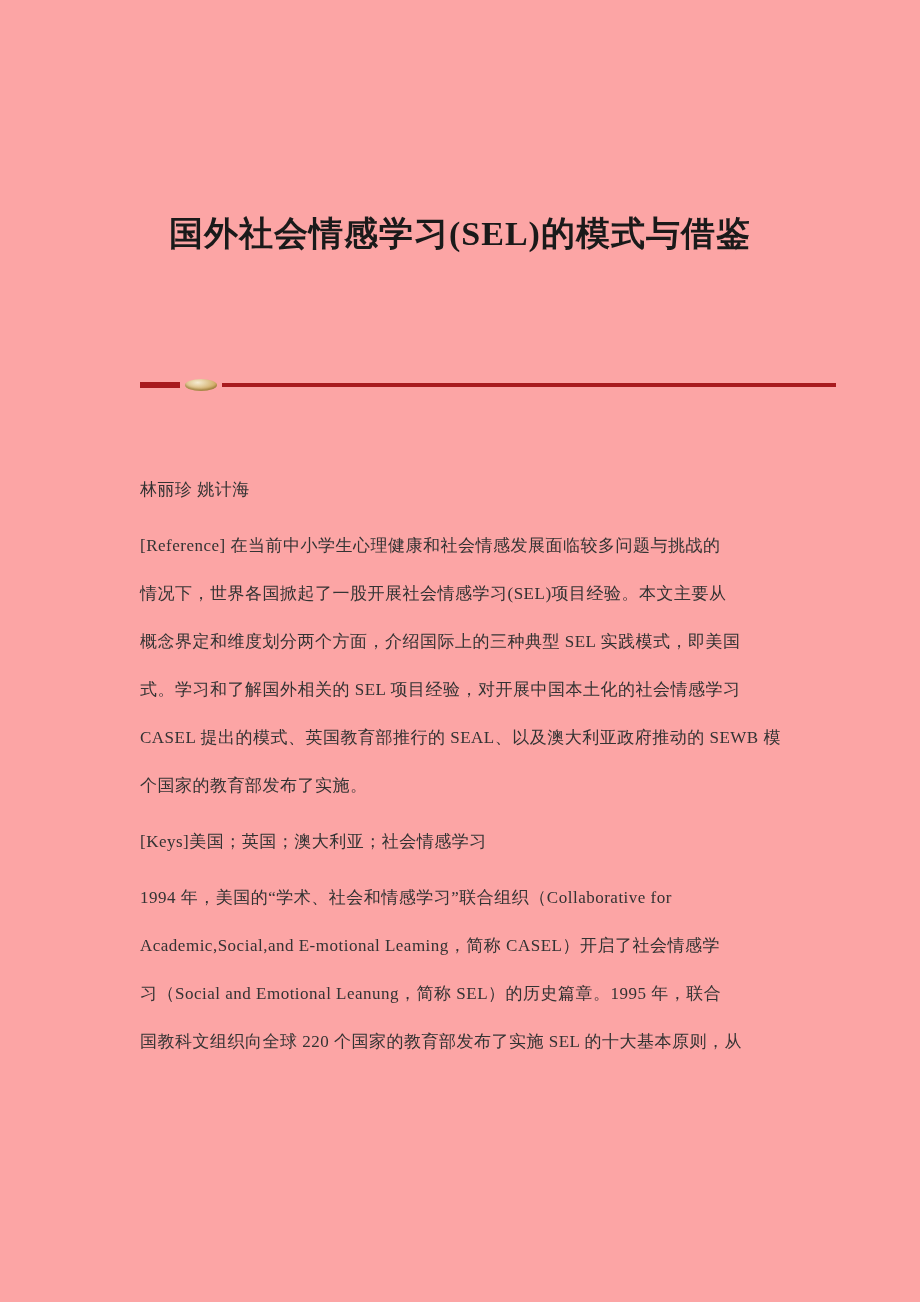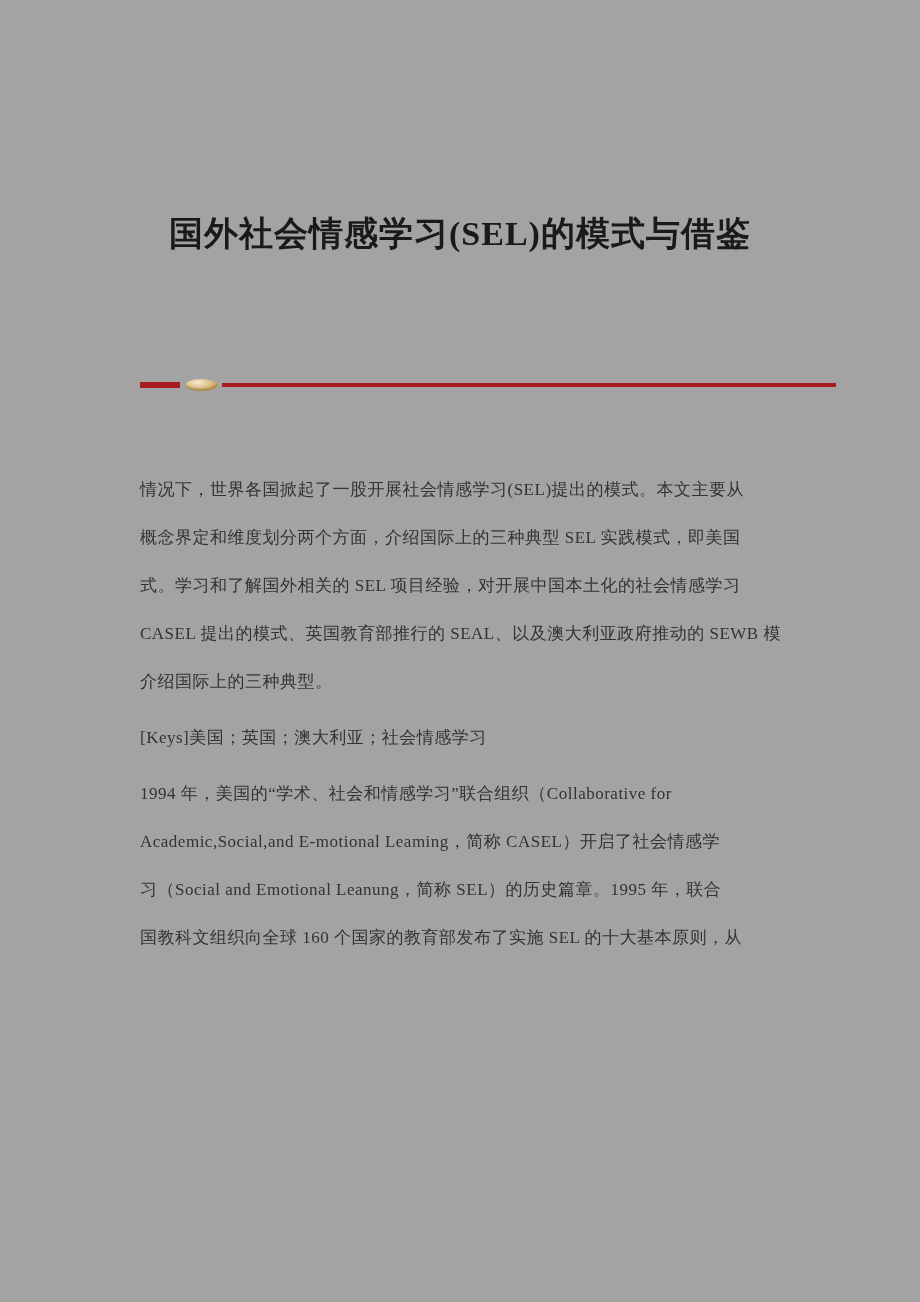--- a/index.html
+++ b/index.html
@@ -4,21 +4,21 @@
 <style>
   html, body {
     margin: 0;
     padding: 0;
     background: #ffffff;
   }
   .page {
     position: relative;
     width: 920px;
     height: 1302px;
-    background: #a3a3a3;
+    background: #fca5a5;
     overflow: hidden;
     font-family: "Liberation Serif", "DejaVu Serif", serif;
     color: #2b2b2b;
   }
   .title {
     margin: 0;
     padding: 212px 40px 0 40px;
     text-align: center;
     font-size: 34px;
     line-height: 44px;
@@ -77,32 +77,34 @@
 <div class="page">
   <h1 class="title">国外社会情感学习(SEL)的模式与借鉴</h1>
 
   <div class="divider">
     <span class="divider-bar-left"></span>
     <span class="divider-ellipse"></span>
     <span class="divider-bar-right"></span>
   </div>
 
   <div class="body-text">
+    <div class="authors">林丽珍 姚计海</div>
     <div id="paragraphs">
         <div class="paragraph">
-          <div class="line">情况下，世界各国掀起了一股开展社会情感学习(SEL)提出的模式。本文主要从</div>
+          <div class="line">[Reference] 在当前中小学生心理健康和社会情感发展面临较多问题与挑战的</div>
+          <div class="line">情况下，世界各国掀起了一股开展社会情感学习(SEL)项目经验。本文主要从</div>
           <div class="line">概念界定和维度划分两个方面，介绍国际上的三种典型 SEL 实践模式，即美国</div>
           <div class="line">式。学习和了解国外相关的 SEL 项目经验，对开展中国本土化的社会情感学习</div>
           <div class="line">CASEL 提出的模式、英国教育部推行的 SEAL、以及澳大利亚政府推动的 SEWB 模</div>
-          <div class="line">介绍国际上的三种典型。</div>
+          <div class="line">个国家的教育部发布了实施。</div>
         </div>
         <div class="paragraph">
           <div class="line">[Keys]美国；英国；澳大利亚；社会情感学习</div>
         </div>
         <div class="paragraph">
           <div class="line">1994 年，美国的“学术、社会和情感学习”联合组织（Collaborative for</div>
           <div class="line">Academic,Social,and E-motional Leaming，简称 CASEL）开启了社会情感学</div>
           <div class="line">习（Social and Emotional Leanung，简称 SEL）的历史篇章。1995 年，联合</div>
-          <div class="line">国教科文组织向全球 160 个国家的教育部发布了实施 SEL 的十大基本原则，从</div>
+          <div class="line">国教科文组织向全球 220 个国家的教育部发布了实施 SEL 的十大基本原则，从</div>
         </div>
       </div>
   </div>
 </div>
 
 </body></html>

